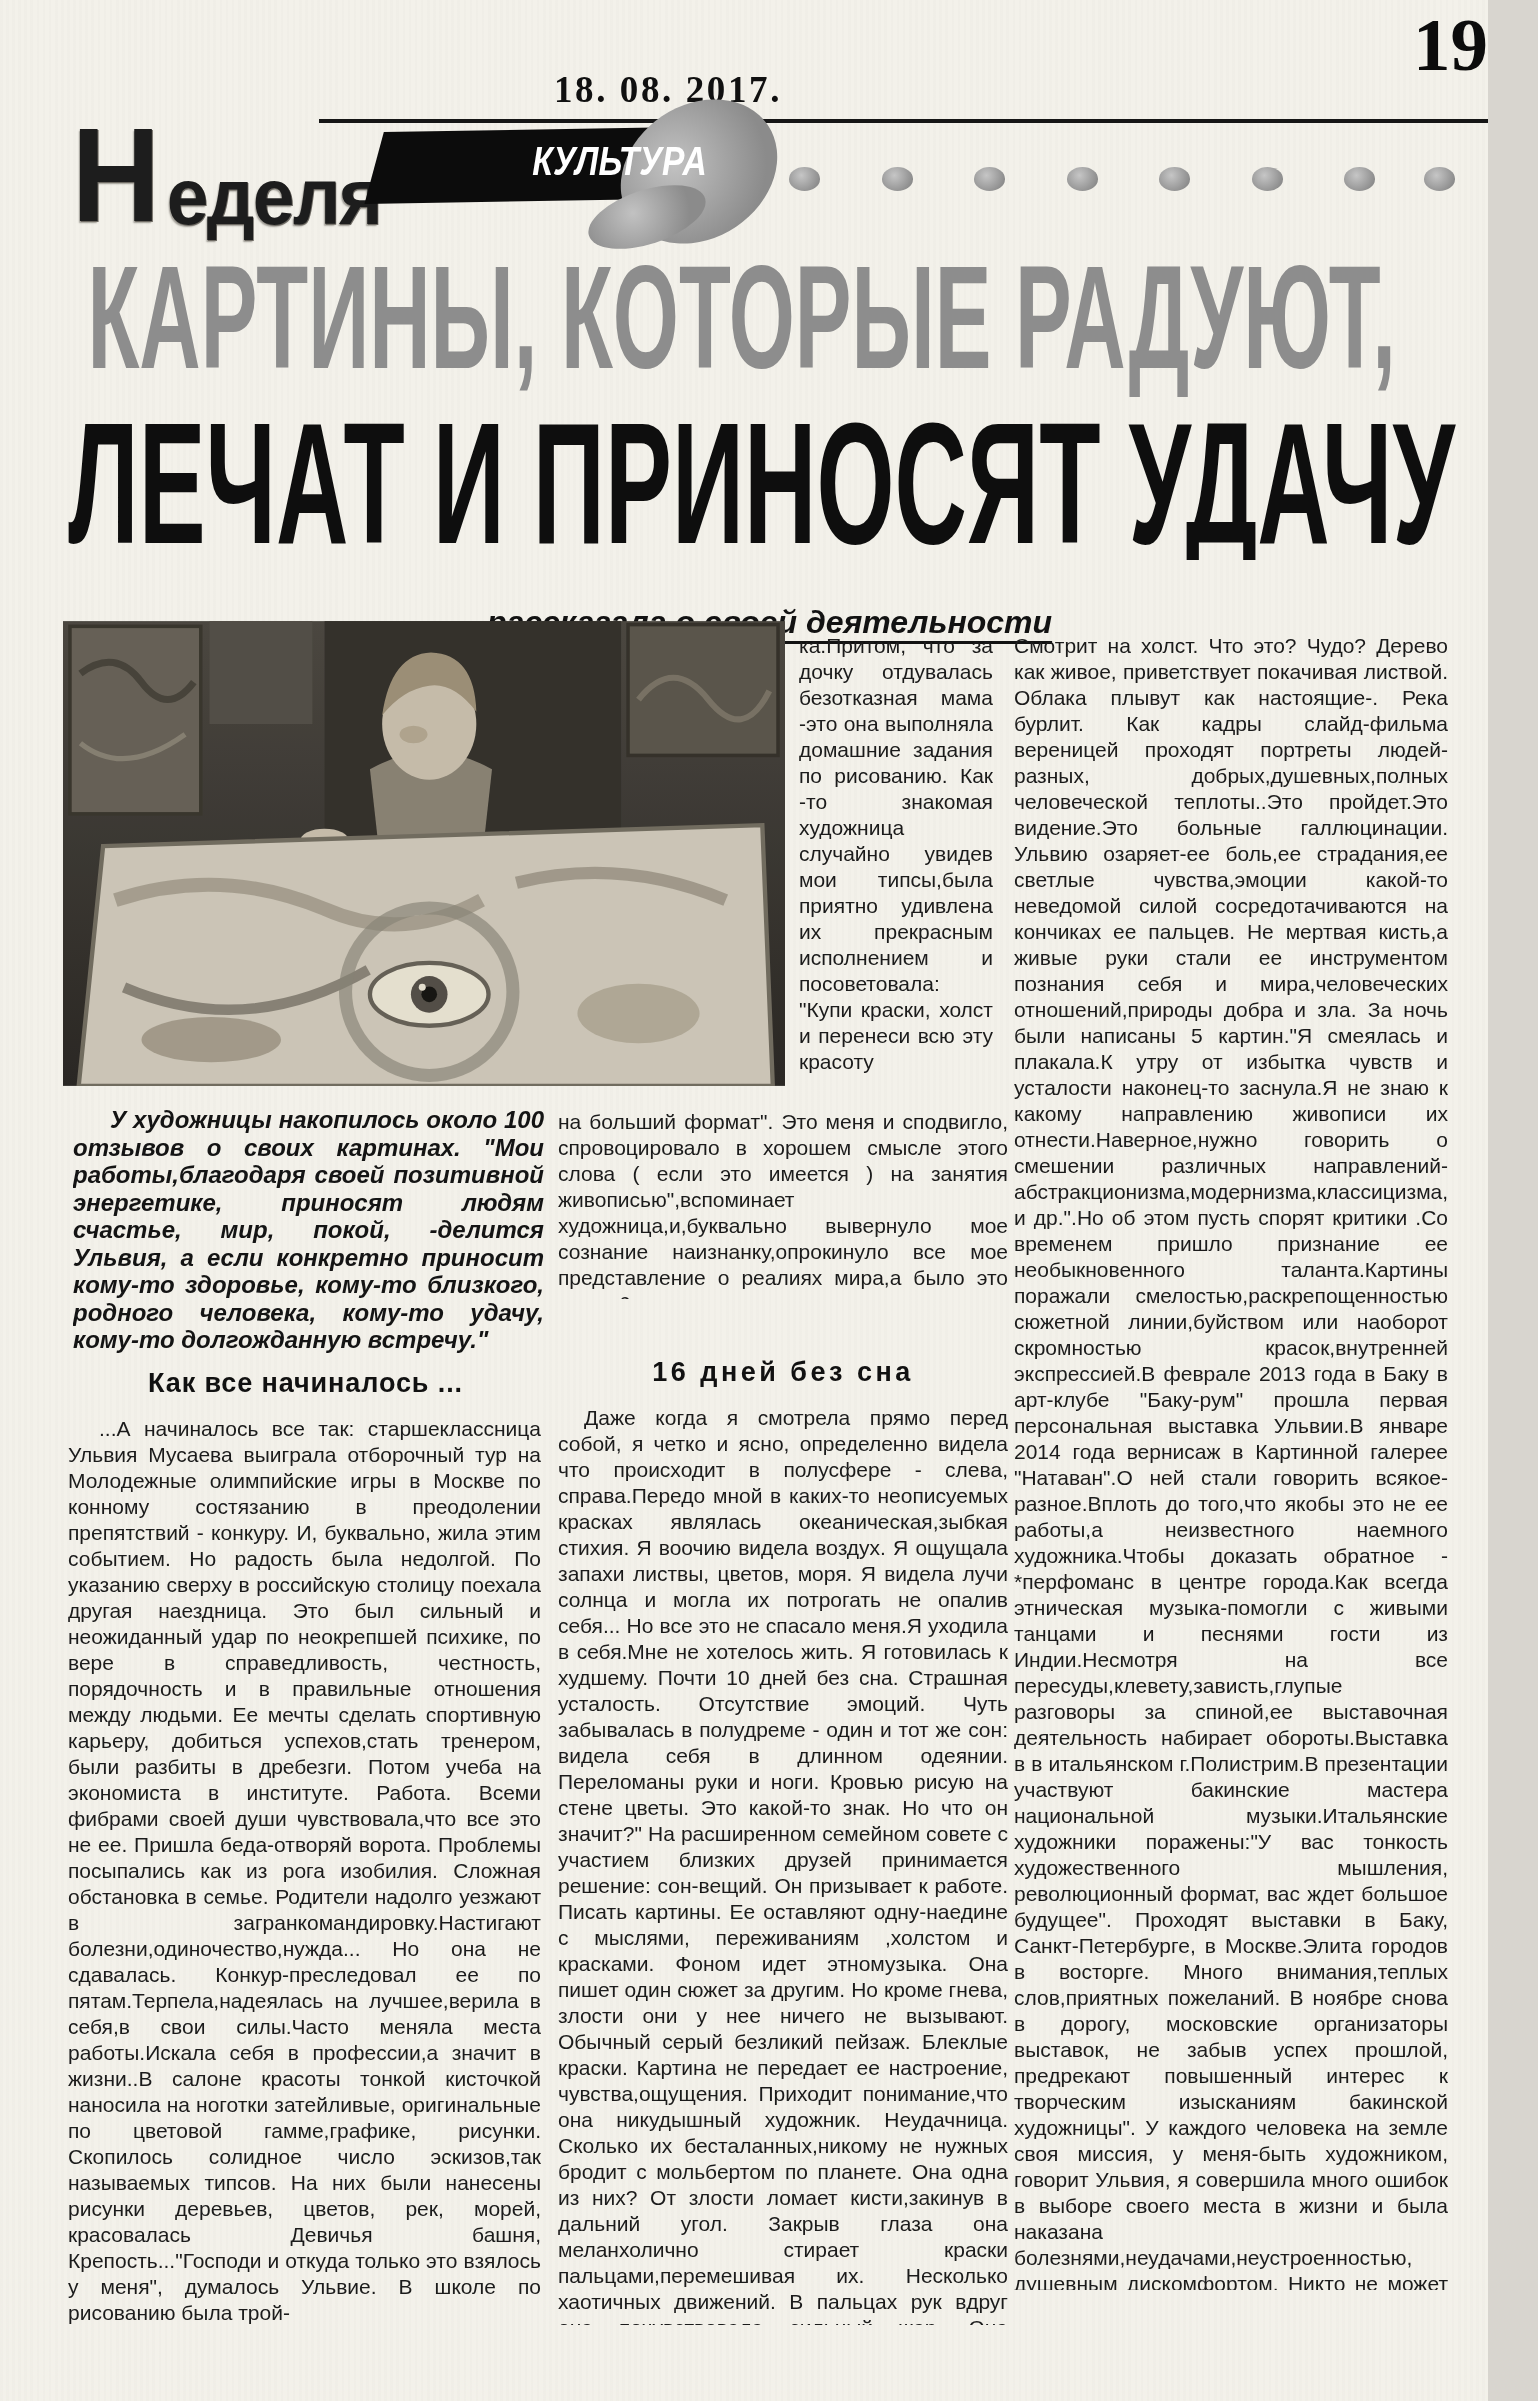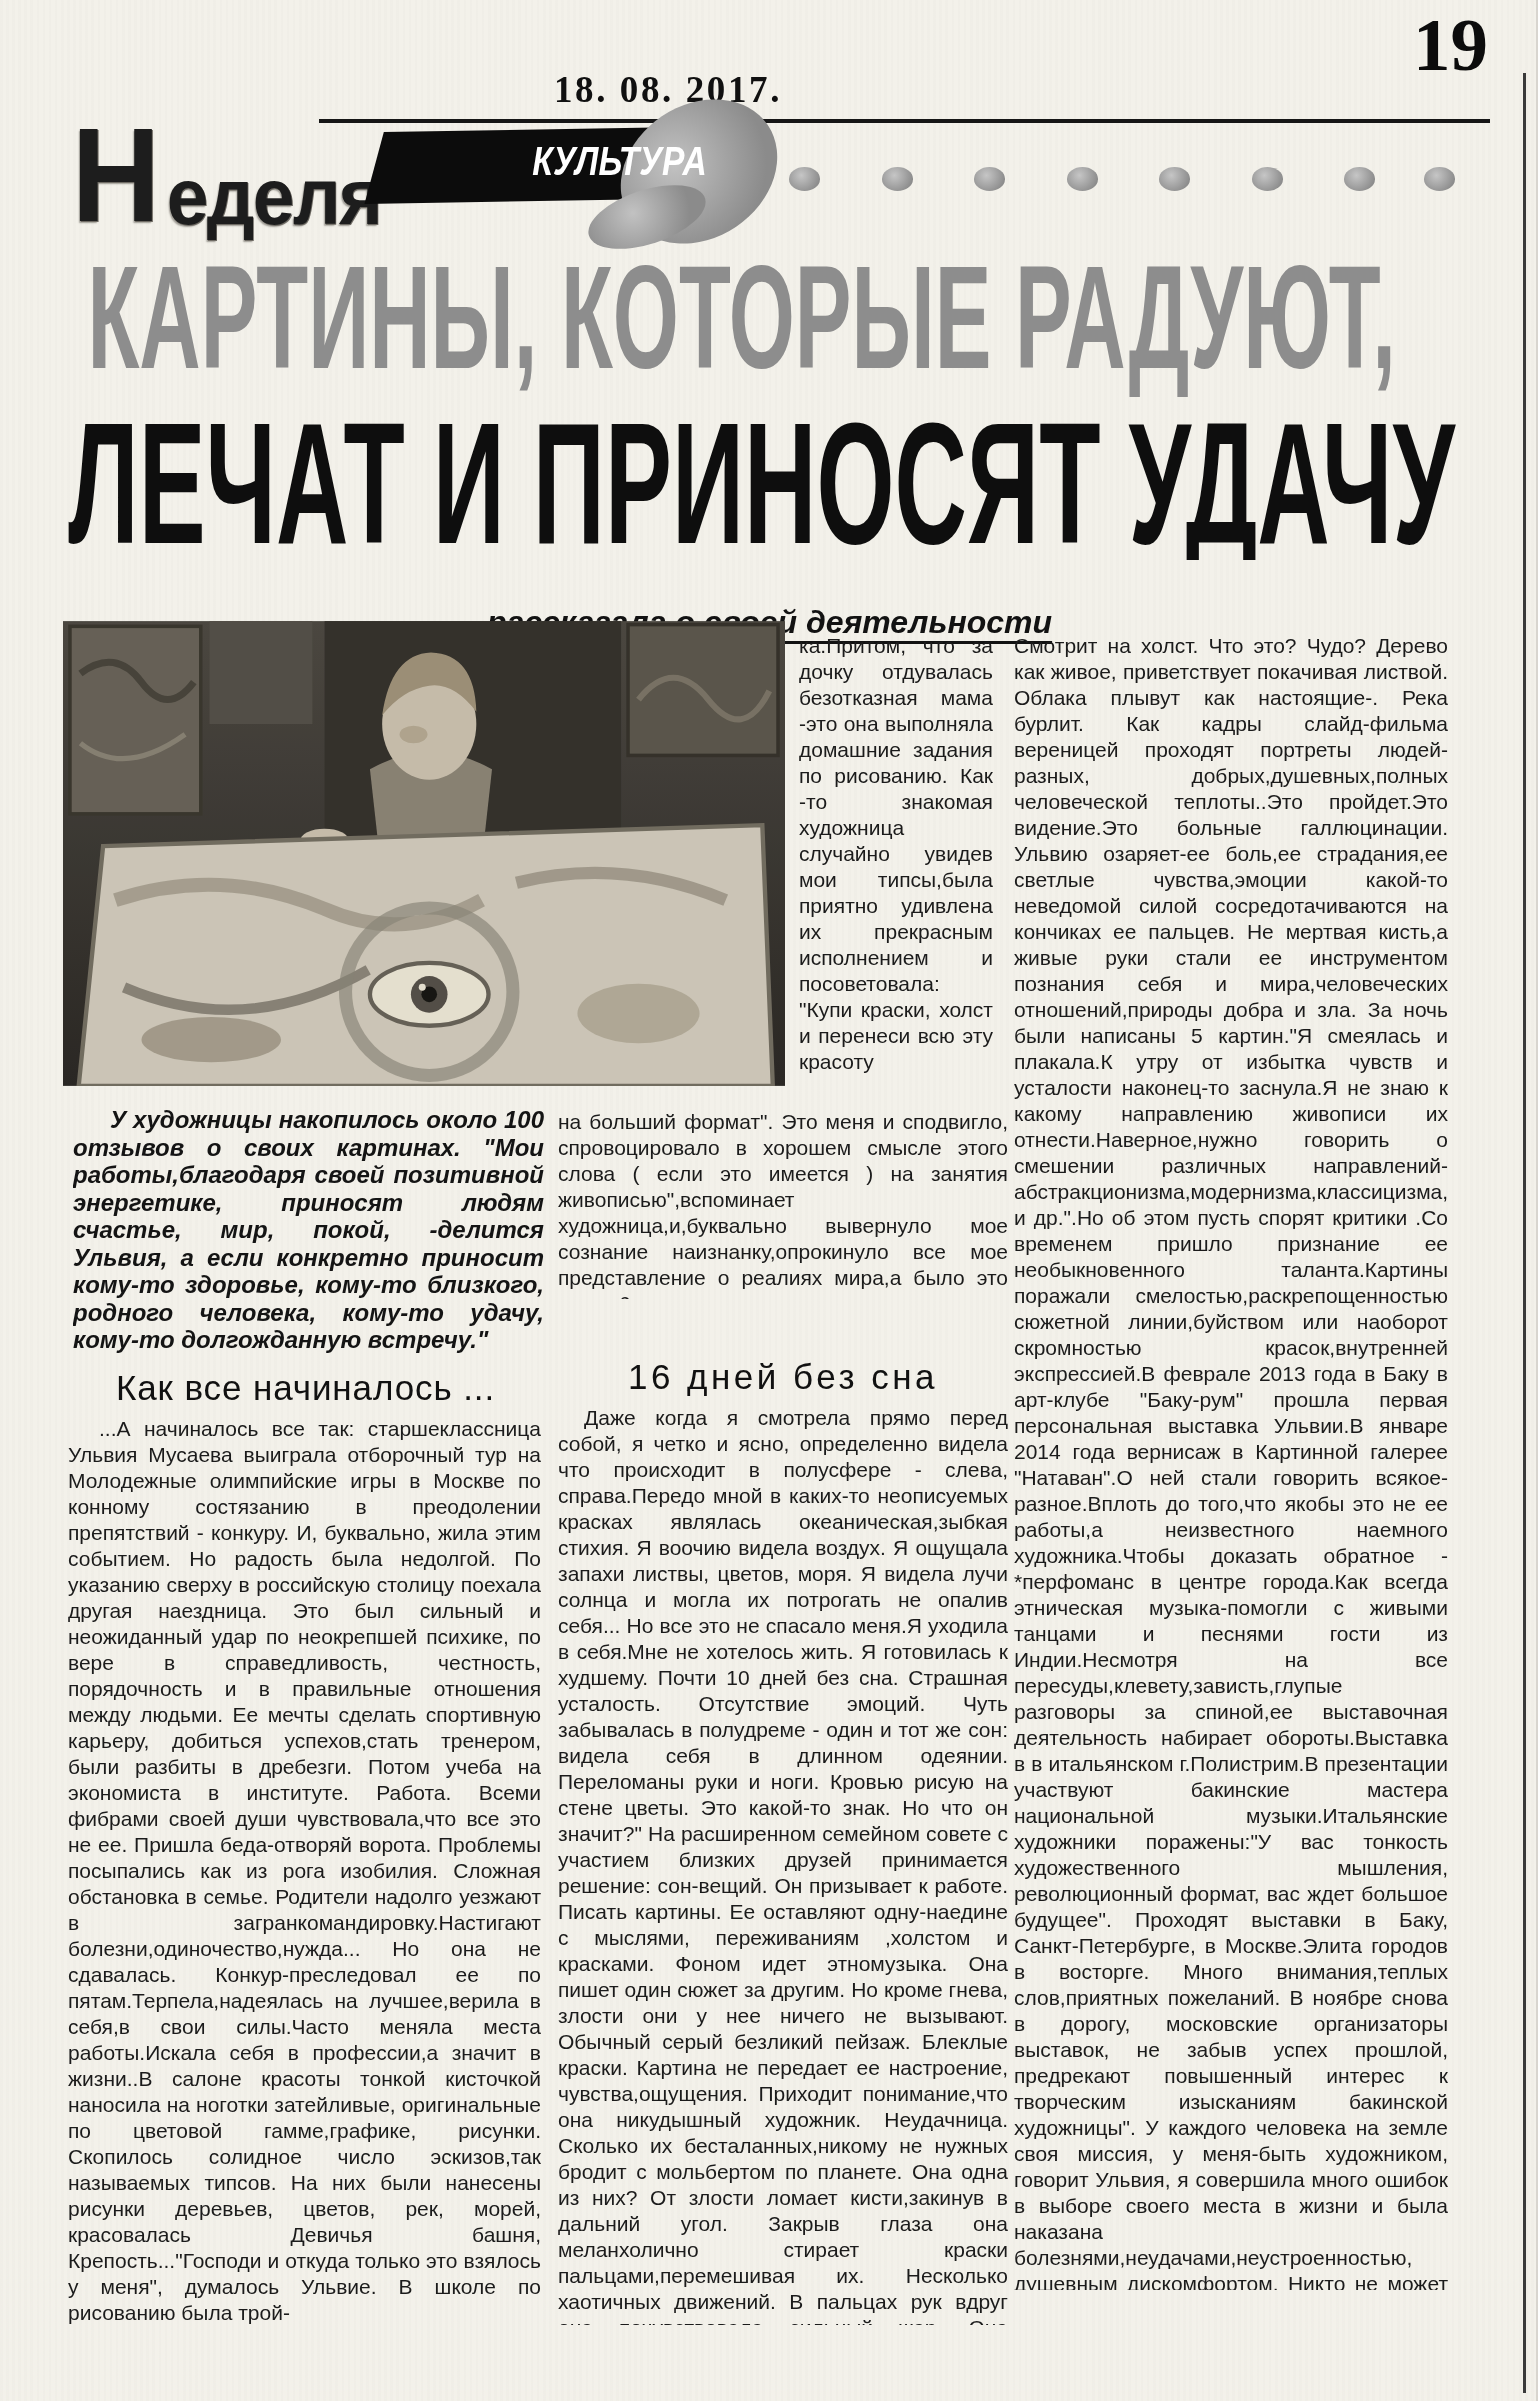--- a/index.html
+++ b/index.html
@@ -1,18 +1,18 @@
 <!DOCTYPE html>
 <html style="font-size:14px"><head>
 <meta charset="utf-8">
 <style>
   html,body{margin:0;padding:0;background:#d8d5cf;}
   #page{position:relative;width:1488px;height:2401px;background:#f3f1ea;overflow:hidden;
         font-family:"Liberation Sans",sans-serif;color:#1c1c1c;
-        background-image:repeating-linear-gradient(90deg,rgba(0,0,0,0.012) 0 2.6px,transparent 2.6px 6.1px);padding-left:48px;}
+        background-image:repeating-linear-gradient(90deg,rgba(0,0,0,0.012) 0 2.6px,transparent 2.6px 6.1px);}
   .abs{position:absolute;}
   .date{left:537px;top:68px;width:262px;text-align:center;
         font-family:"Liberation Serif",serif;font-weight:bold;font-size:37px;letter-spacing:2.6px;color:#101010;}
   .pagenum{left:1340px;top:1.7px;width:148px;text-align:right;
         font-family:"Liberation Serif",serif;font-weight:bold;font-size:75px;color:#0c0c0c;}
   .top-rule{left:319px;top:119px;width:1171px;height:3.5px;background:#161616;}
   .right-rule{left:1523px;top:73px;width:2.6px;height:2320px;background:#3a3a3a;}
   .masthead{left:68px;top:84px;width:323px;height:148px;display:flex;align-items:flex-end;
         color:#1d1d1d;text-shadow:0.9px 0.9px 0 #6f6b64, -0.9px 1.7px 1.7px rgba(90,85,78,.55);}
   .masthead .bigN{font-size:133px;font-weight:bold;line-height:0.85;transform:scaleX(.92);}
@@ -21,21 +21,21 @@
   .kblob{border-radius:50%;background:radial-gradient(circle at 40% 35%,#c2c2c2,#8b8b8b 70%);}
   .kblob.b1{left:616px;top:105px;width:166px;height:133px;transform:rotate(-34deg);}
   .kblob.b2{left:586px;top:190px;width:122px;height:54px;transform:rotate(-18deg);}
   .ktext{left:471px;top:138px;width:297px;text-align:center;font-weight:bold;font-style:italic;
         font-size:41px;color:#ffffff;transform:scaleX(.82);letter-spacing:0px;z-index:5;}
   .kdot{top:167px;width:31px;height:23.6px;border-radius:50%;
         background:radial-gradient(circle at 40% 35%,#c6c6c6,#8d8d8d 75%);}
   .subhead{left:157px;width:1225px;text-align:center;font-weight:bold;font-style:italic;font-size:32px;color:#121212;}
   .subhead.u{text-decoration:underline;text-decoration-thickness:2.6px;text-underline-offset:7.9px;}
   .body-col{font-size:21px;line-height:26px;text-align:justify;color:#1b1b1b;overflow:hidden;margin-top:8px;}
-  .sec-head{text-align:center;font-weight:normal;font-size:35px;color:#111;}
+  .sec-head{text-align:center;font-weight:bold;font-size:27px;color:#111;}
   .caption{font-weight:bold;font-style:italic;font-size:24px;line-height:27.5px;text-align:justify;text-indent:37px;color:#141414;overflow:hidden;}
   svg text{font-family:"Liberation Sans",sans-serif;}
 </style>
 </head>
 <body>
 
 <div id="page">
 
   <div class="abs date">18. 08. 2017.</div>
   <div class="abs pagenum">19</div>

